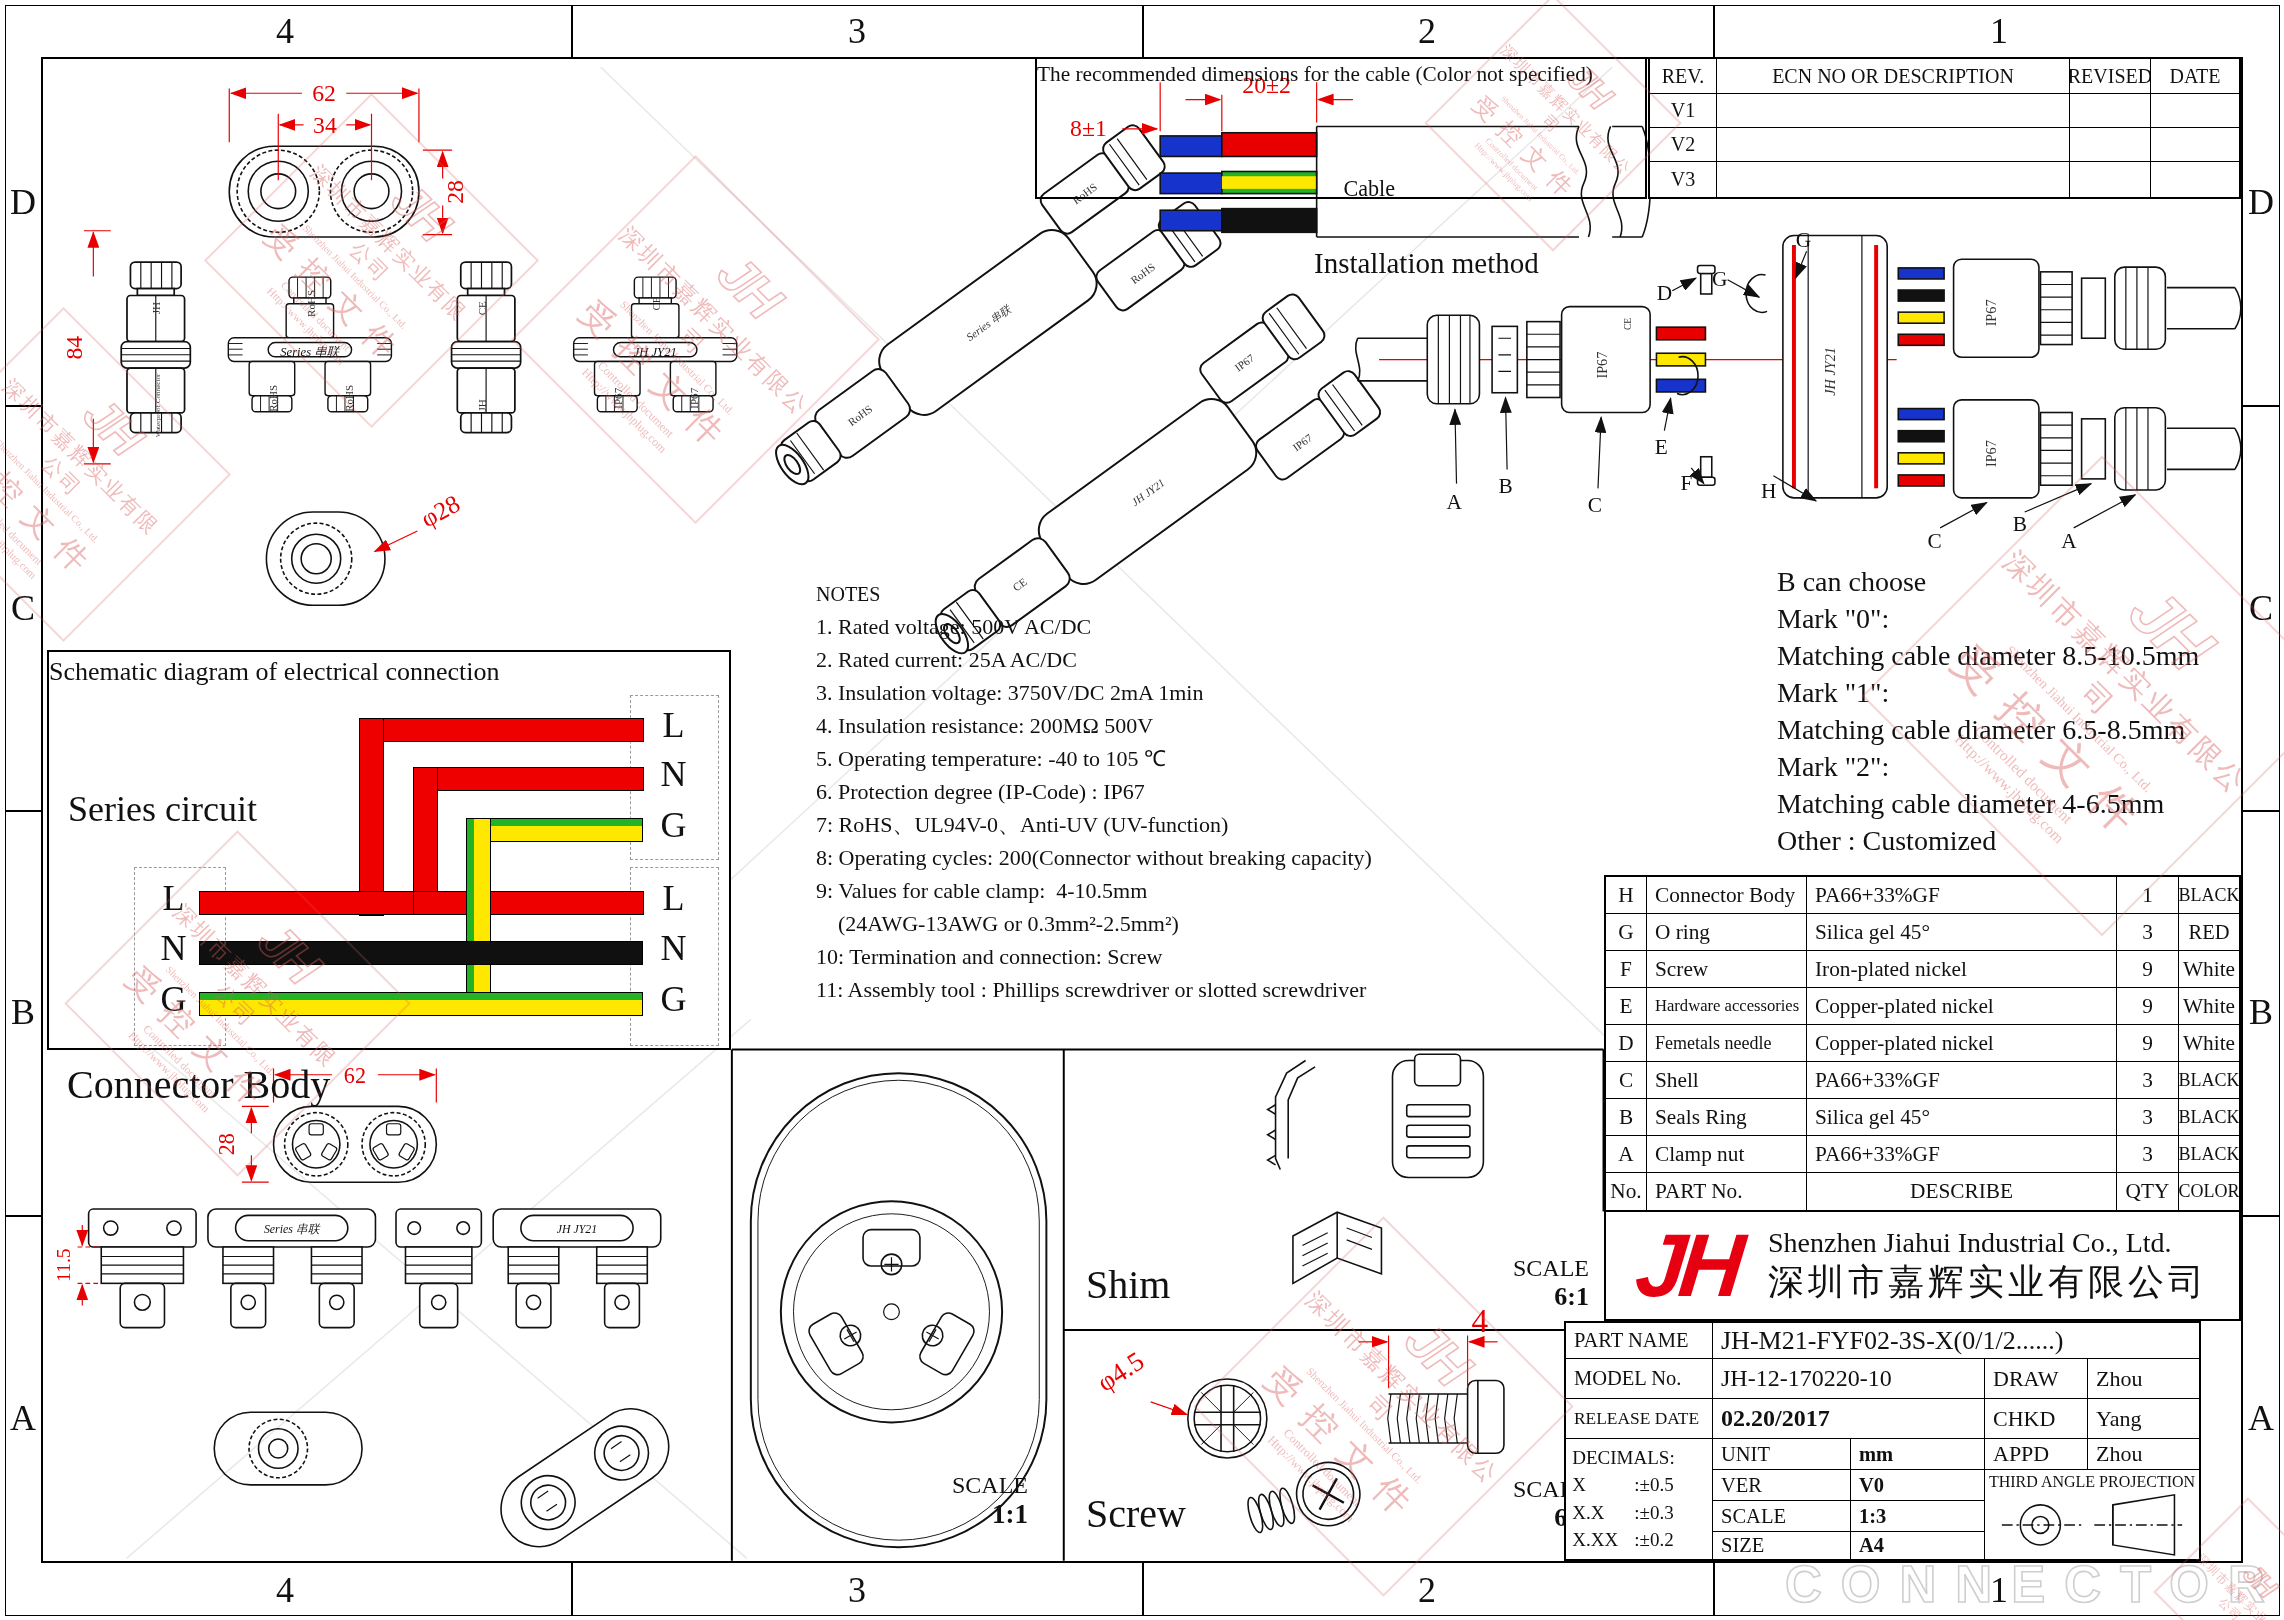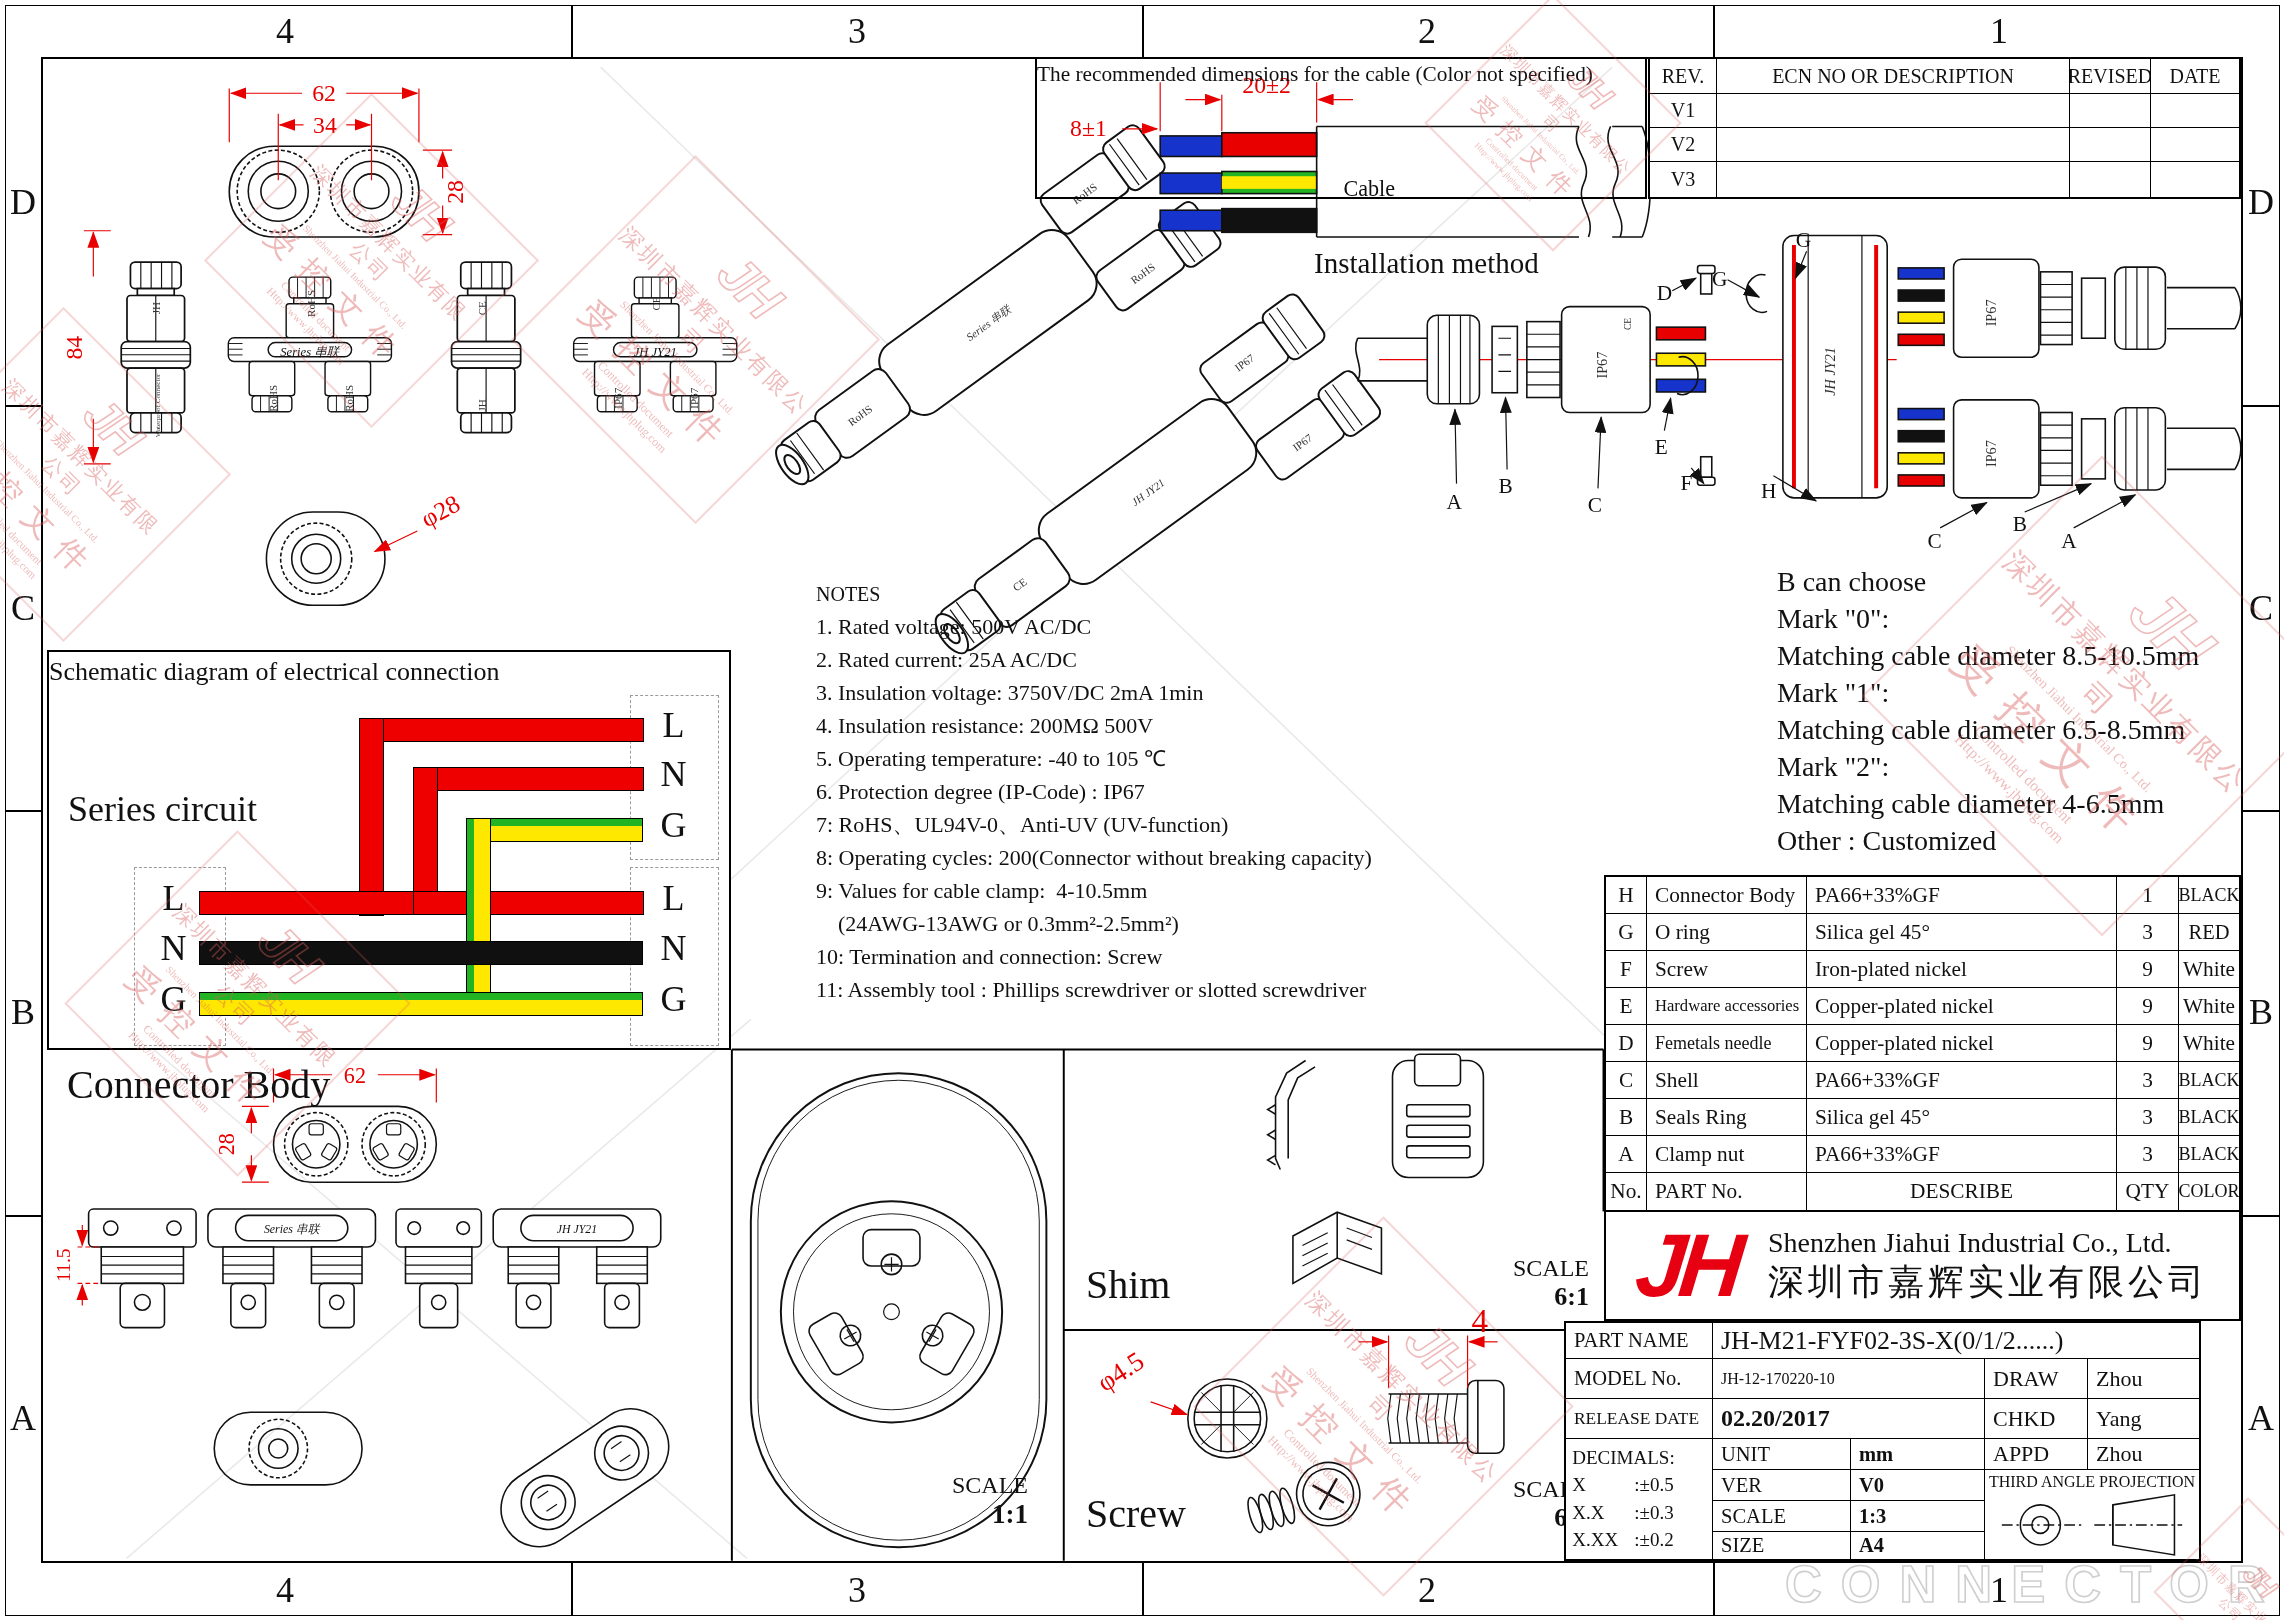--- a/index.html
+++ b/index.html
@@ -689,21 +689,21 @@
       <div style="font-size:36px;letter-spacing:4px;line-height:1.25">深圳市嘉辉实业有限公司</div>
     </div>
   </div>
 
   <div class="grid" style="left:1564px;top:1321px;width:637px;height:240px;
               grid-template-columns:147px 138px 134px 103px 1fr;
               grid-template-rows:36px 40px 40px 31px 31px 31px 1fr;font-size:20.5px">
     <div class="tc tl">PART NAME</div>
     <div class="tc tl nbr" style="grid-column:2/6;font-size:26px">JH-M21-FYF02-3S-X(0/1/2......)</div>
     <div class="tc tl">MODEL No.</div>
-    <div class="tc tl" style="grid-column:2/4;font-size:16px">JH-12-170220-10</div>
+    <div class="tc tl" style="grid-column:2/4;font-size:24px">JH-12-170220-10</div>
     <div class="tc tl" style="font-size:22px">DRAW</div>
     <div class="tc tl nbr" style="font-size:22px">Zhou</div>
     <div class="tc tl" style="font-size:17.4px">RELEASE DATE</div>
     <div class="tc tl b" style="grid-column:2/4;font-size:24px">02.20/2017</div>
     <div class="tc tl" style="font-size:22px">CHKD</div>
     <div class="tc tl nbr" style="font-size:22px">Yang</div>
     <div class="tc nbb" style="grid-row:4/8;flex-direction:column;align-items:flex-start;justify-content:flex-start;padding:4.7px 0 0 6.3px;font-size:19px;line-height:1.45">
       <div>DECIMALS:</div>
       <div><span style="display:inline-block;width:62px">X</span><span>:±0.5</span></div>
       <div><span style="display:inline-block;width:62px">X.X</span><span>:±0.3</span></div>

